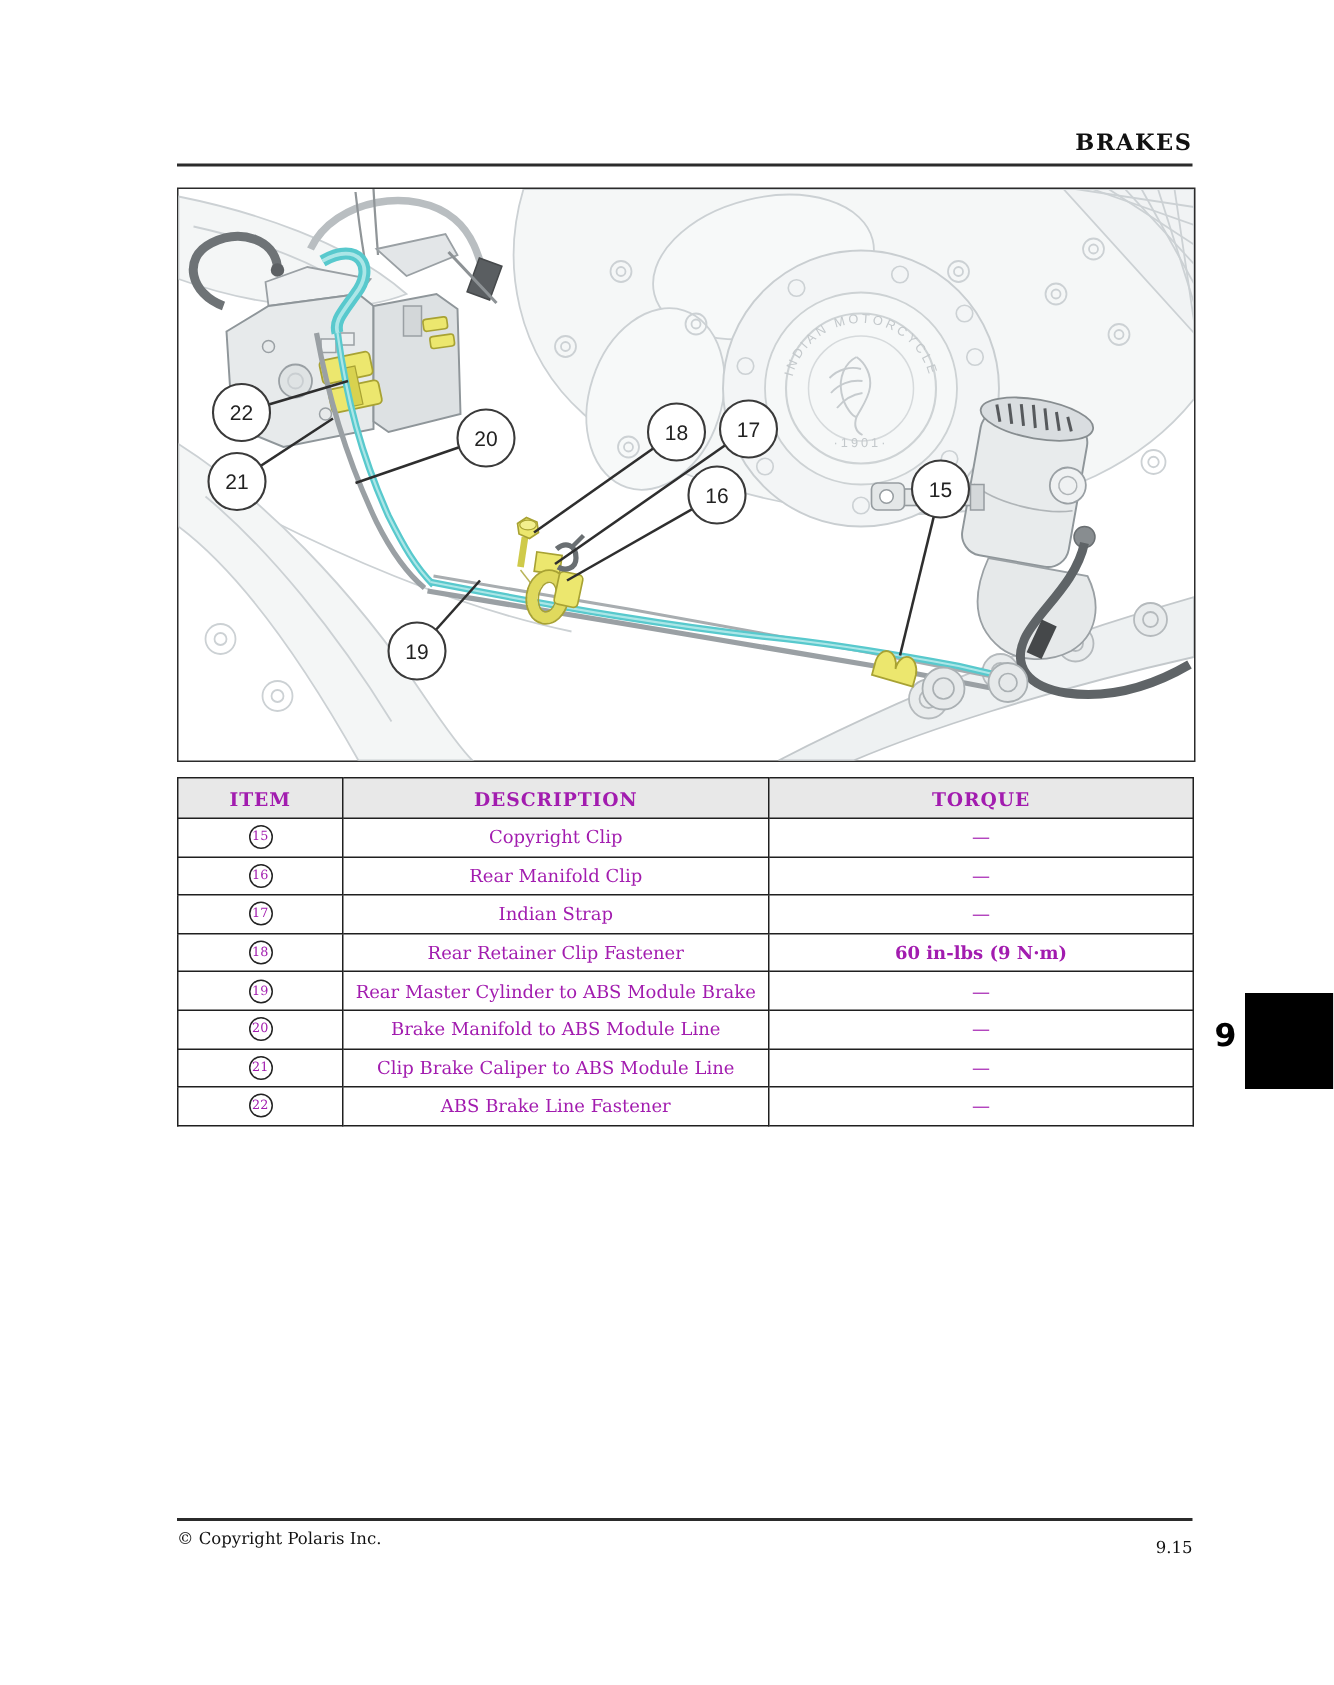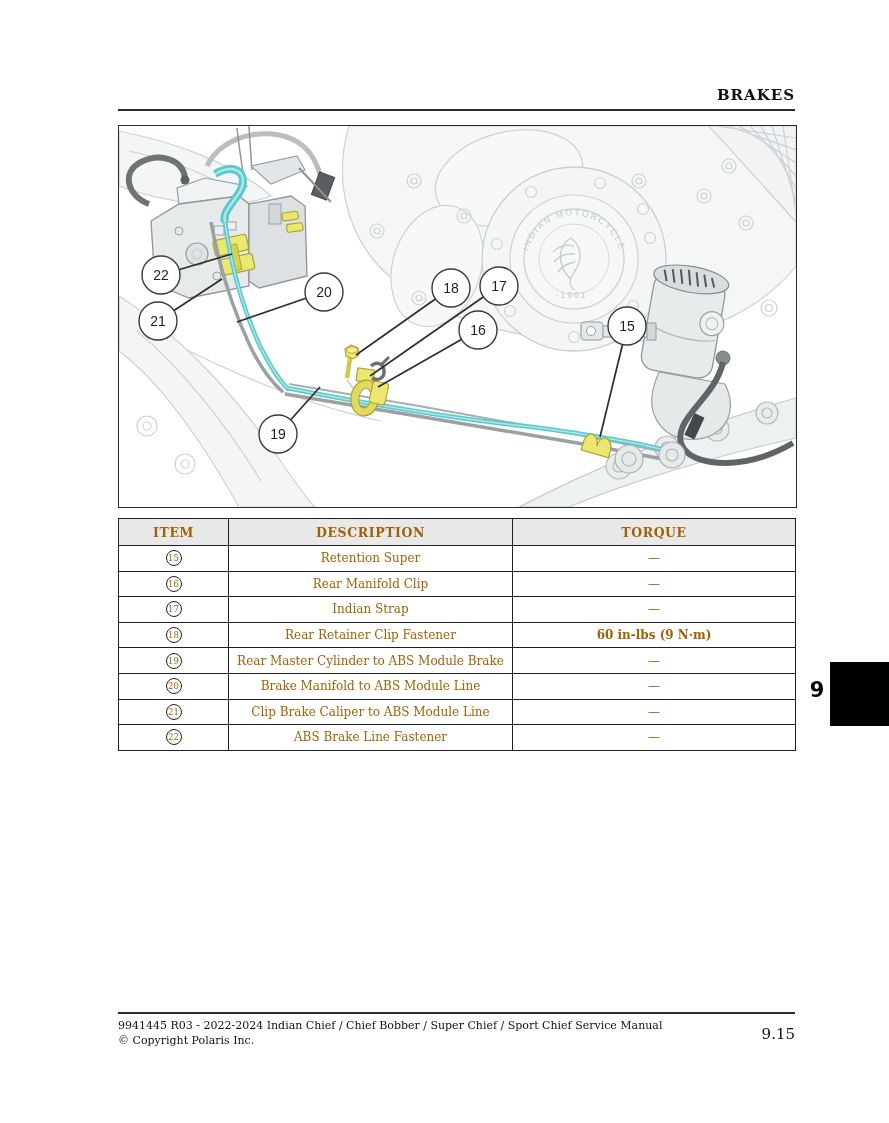--- a/index.html
+++ b/index.html
@@ -15,21 +15,21 @@
   .hdr-rule{position:absolute;left:118px;top:109px;width:677px;height:2px;background:#2b2b2b;}
   
   .figure{
     position:absolute;left:118px;top:125px;width:677px;height:381px;
     border:1.6px solid #2b2b2b;background:#fff;box-sizing:content-box;
   }
   .figure svg{display:block;}
   
   .parts-table{
     position:absolute;left:118px;top:518px;width:677px;border-collapse:collapse;
-    table-layout:fixed;font-size:12px;color:#a16207;
+    table-layout:fixed;font-size:12px;color:#a21caf;
   }
   .parts-table col.c-item{width:110px;}
   .parts-table col.c-desc{width:284px;}
   .parts-table col.c-torque{width:283px;}
   .parts-table th,.parts-table td{
     border:1.3px solid #1f1f1f;text-align:center;vertical-align:middle;padding:0;
   }
   .parts-table thead th{
     height:26px;background:#e8e8e8;font-size:12.5px;font-weight:bold;letter-spacing:0.6px;
   }
@@ -45,21 +45,21 @@
     position:absolute;left:806px;top:678px;width:22px;text-align:center;
     font-size:21px;font-weight:bold;font-family:"DejaVu Sans","Liberation Sans",sans-serif;color:#000;
   }
   .chapter-block{position:absolute;left:830px;top:662px;width:59px;height:64px;background:#000;}
   
   .ftr-rule{position:absolute;left:118px;top:1012px;width:677px;height:2px;background:#2b2b2b;}
   .ftr-text{
     position:absolute;left:118px;top:1019px;width:560px;font-size:11px;line-height:14.5px;color:#111;
   }
   .page-num{
-    position:absolute;top:1025px;right:94px;font-size:15px;color:#111;
+    position:absolute;top:1025px;right:94px;font-size:11px;color:#111;
   }
 </style>
 </head>
 <body>
 
 <div class="page">
 
   <div class="hdr-title">BRAKES</div>
   <div class="hdr-rule"></div>
 
@@ -309,21 +309,21 @@
     <thead>
       <tr>
         <th>ITEM</th>
         <th>DESCRIPTION</th>
         <th>TORQUE</th>
       </tr>
     </thead>
     <tbody id="table-body">
         <tr>
           <td><span class="circled">15</span></td>
-          <td>Retention Super</td>
+          <td>Copyright Clip</td>
           <td>—</td>
         </tr>
         <tr>
           <td><span class="circled">16</span></td>
           <td>Rear Manifold Clip</td>
           <td>—</td>
         </tr>
         <tr>
           <td><span class="circled">17</span></td>
           <td>Indian Strap</td>
@@ -355,18 +355,17 @@
           <td>—</td>
         </tr>
       </tbody>
   </table>
 
   <div class="chapter-num">9</div>
   <div class="chapter-block"></div>
 
   <div class="ftr-rule"></div>
   <div class="ftr-text">
-    <div>9941445 R03 - 2022-2024 Indian Chief / Chief Bobber / Super Chief / Sport Chief Service Manual</div>
     <div>© Copyright Polaris Inc.</div>
   </div>
   <div class="page-num">9.15</div>
 
 </div>
 
 </body></html>

